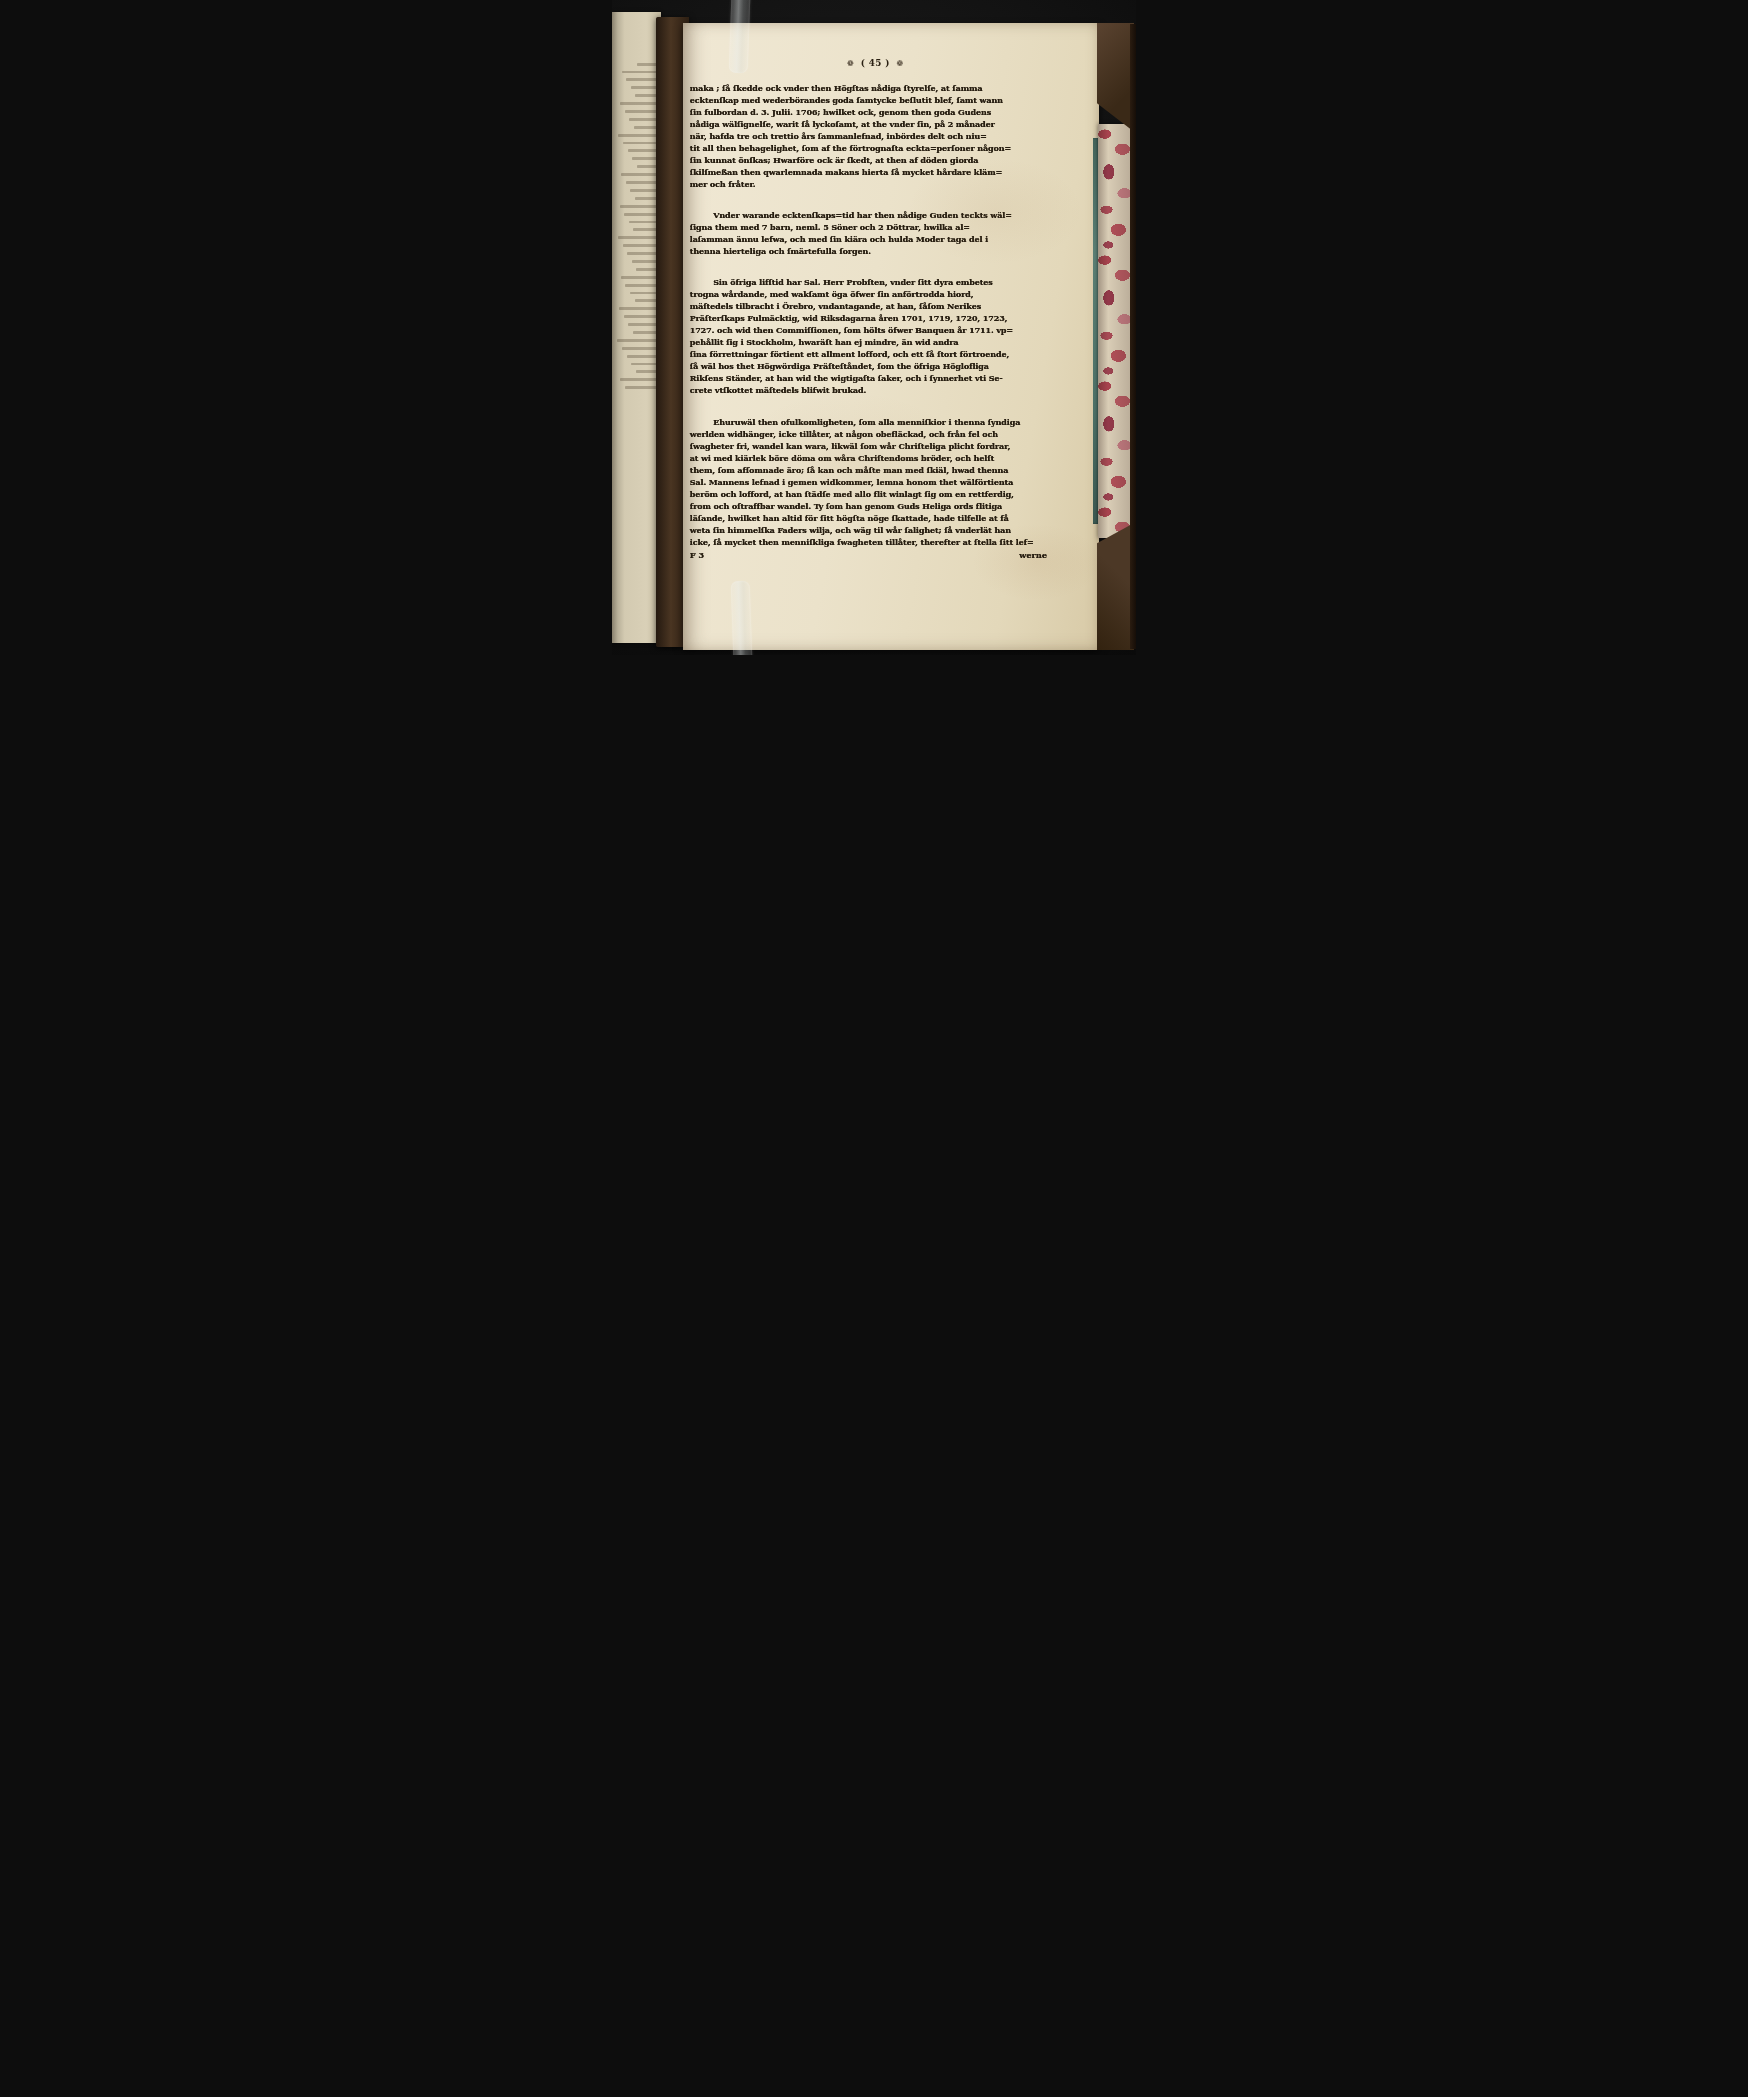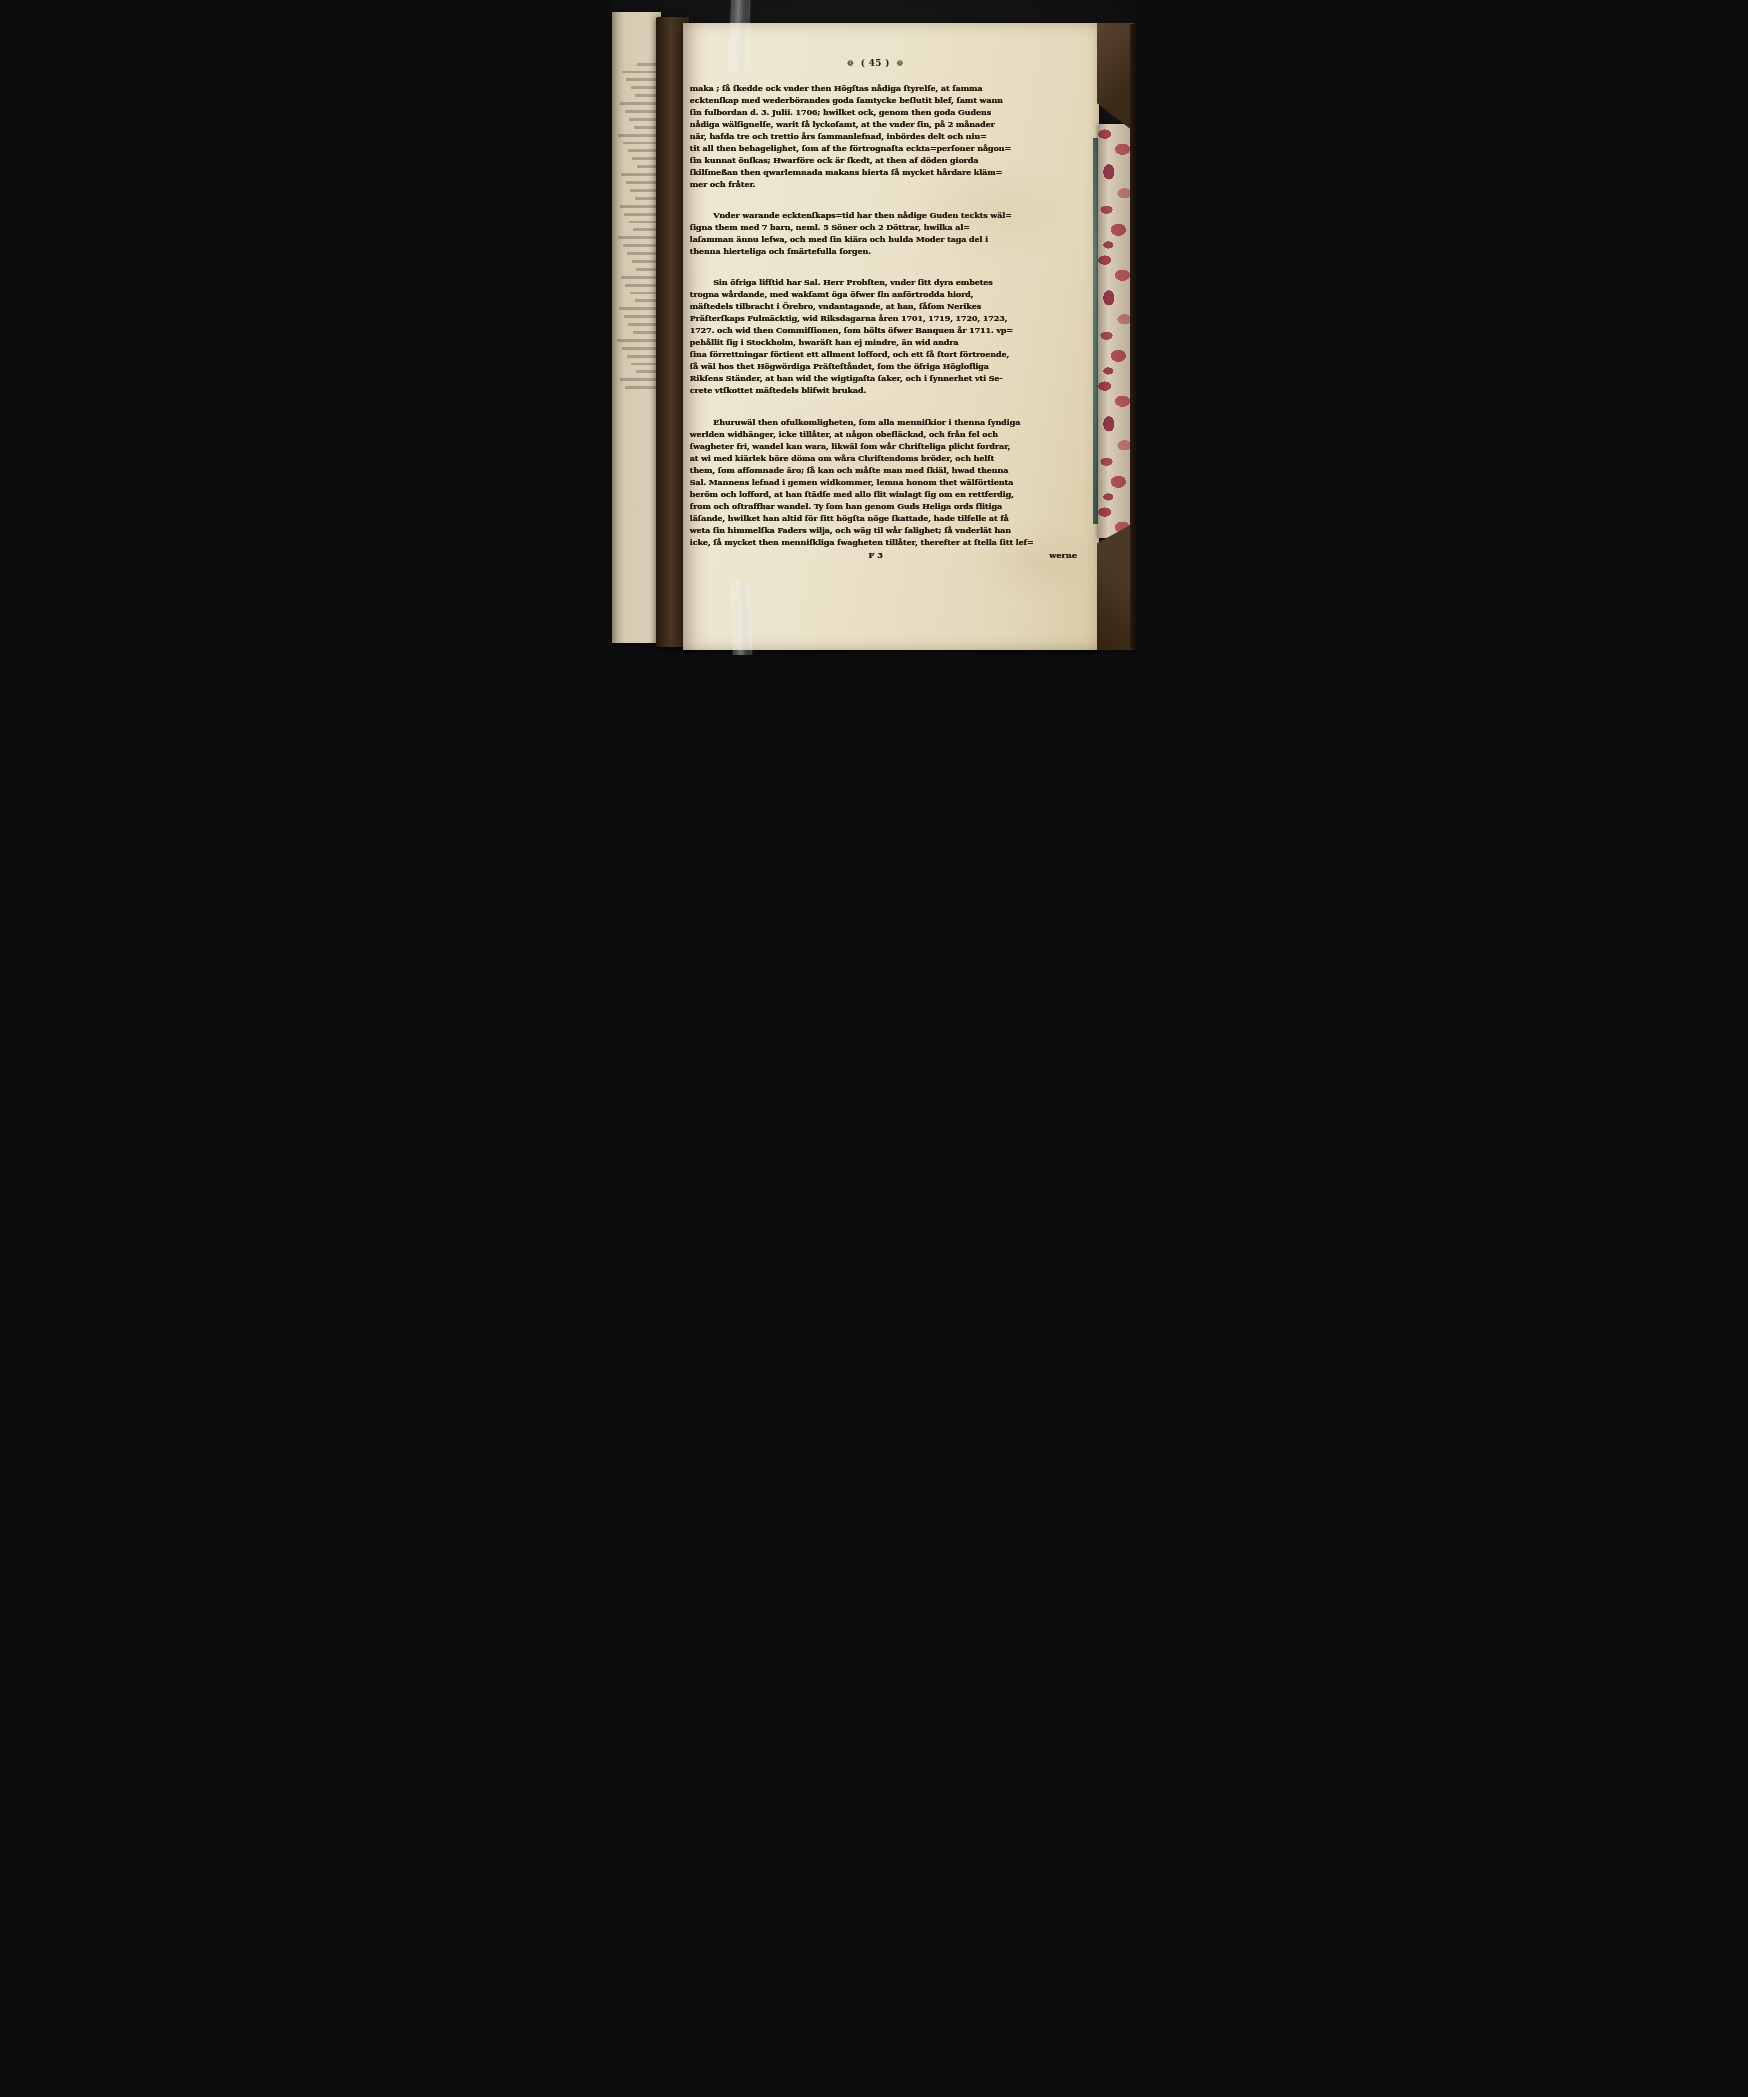--- a/index.html
+++ b/index.html
@@ -35,22 +35,22 @@
     radial-gradient(ellipse 168px 101px at 40% 70%, rgba(140,100,55,.06), transparent 70%),
     radial-gradient(ellipse 92px 55px at 85% 86%, rgba(150,100,50,.08), transparent 70%);}
   .page-header{margin-top:35px;padding:0 38px 0 6.7px;text-align:center;color:#2a2012;font-size:8.8px;font-weight:700;letter-spacing:0.4px;}
   .orn{font-family:"DejaVu Sans","Liberation Sans",sans-serif;font-size:8px;padding:0 6.7px;color:#33271a;}
   .ptext{padding:0 38px 0 6.7px;color:#271e11;}
   .tline{white-space:nowrap;font-size:8px;font-weight:700;line-height:12px;letter-spacing:-0.1px;text-shadow:0.1px 0 currentColor;}
   .paragraph{margin-top:19.3px;}
   .paragraph:first-child{margin-top:14px;}
   .indent .tline:first-child{text-indent:23.5px;}
   .page-footer{position:relative;margin-top:2.5px;height:13.4px;color:#271e11;font-weight:700;font-size:8.2px;}
-  .sig{position:absolute;left:6.7px;width:372px;text-align:center;text-shadow:0.1px 0 currentColor;}
-  .catch{position:absolute;right:22px;text-shadow:0.1px 0 currentColor;}
+  .sig{position:absolute;left:6.7px;width:372px;text-align:left;text-shadow:0.1px 0 currentColor;}
+  .catch{position:absolute;right:52px;text-shadow:0.1px 0 currentColor;}
   
   .edge-teal{position:absolute;left:481px;top:138px;width:6.7px;height:386px;z-index:3;
     background:linear-gradient(180deg,#44655c,#5d8176 30%,#4e7268 70%,#3c5a52);
     box-shadow:inset -1.7px 0 2.1px rgba(0,0,0,.4);}
   .marble{position:absolute;left:486px;top:124px;width:34px;height:414px;z-index:4;
     background-color:#d9cdb6;
     background-image:
       linear-gradient(90deg, rgba(40,20,15,.30), rgba(0,0,0,0) 30%, rgba(40,20,15,.18) 100%),
       radial-gradient(ellipse 11px 7.6px at 20% 8%,  #a8434e 0 60%, transparent 61%),
       radial-gradient(ellipse 12.6px 9.2px at 72% 20%, #b85a62 0 60%, transparent 61%),

